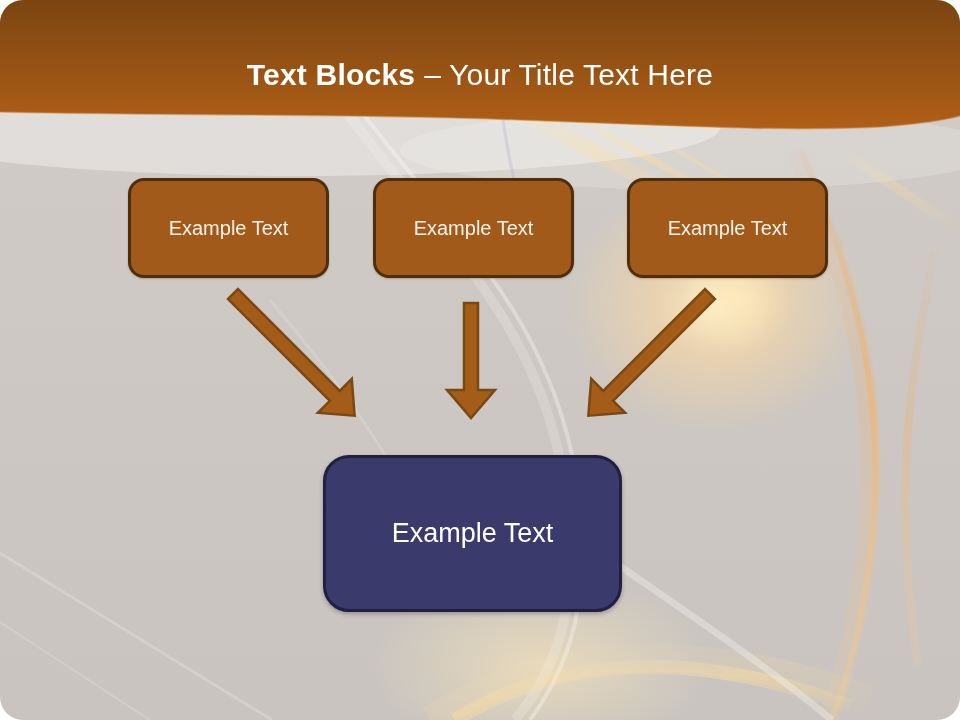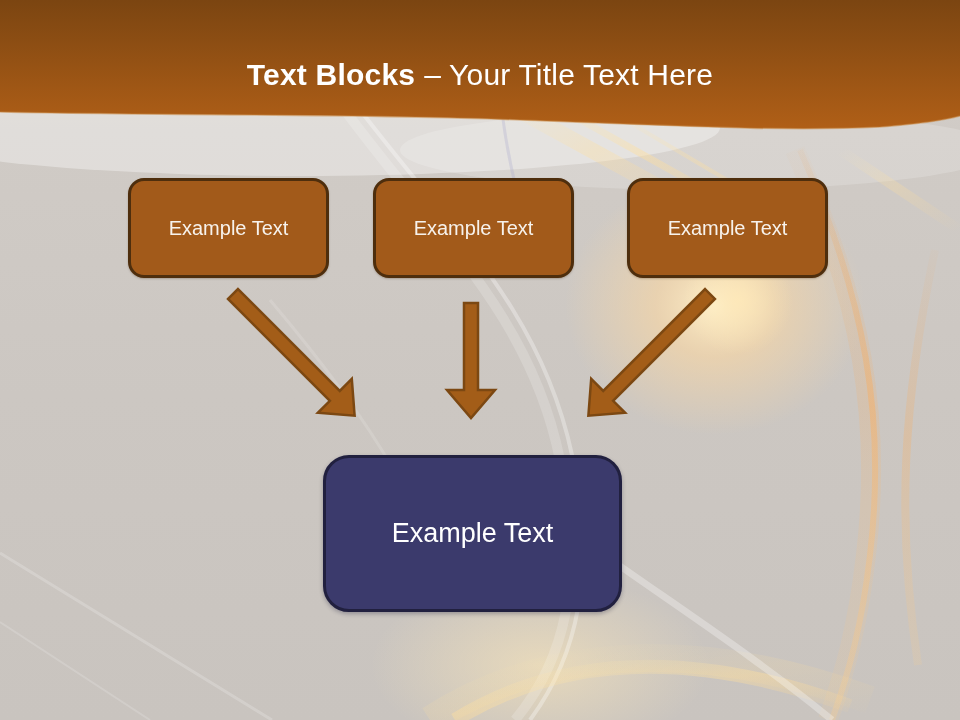--- a/index.html
+++ b/index.html
@@ -6,20 +6,21 @@
   body {
     width: 960px; height: 720px;
     font-family: "Liberation Sans", sans-serif;
     overflow: hidden;
   }
   .slide {
     position: relative;
     width: 960px; height: 720px;
     background: linear-gradient(180deg, #D9D4D0 0%, #D0CBC6 18%, var(--background) 55%, #C9C4BF 100%);
     overflow: hidden;
+    border-radius: 23px;
   }
   svg.layer {
     position: absolute; left: 0; top: 0;
     pointer-events: none;
   }
   .bg-art { z-index: 1; }
   .header-band { z-index: 2; }
   .hstop-top   { stop-color: var(--header-top); }
   .hstop-bot   { stop-color: var(--header-bottom); }
   .slide-title {

